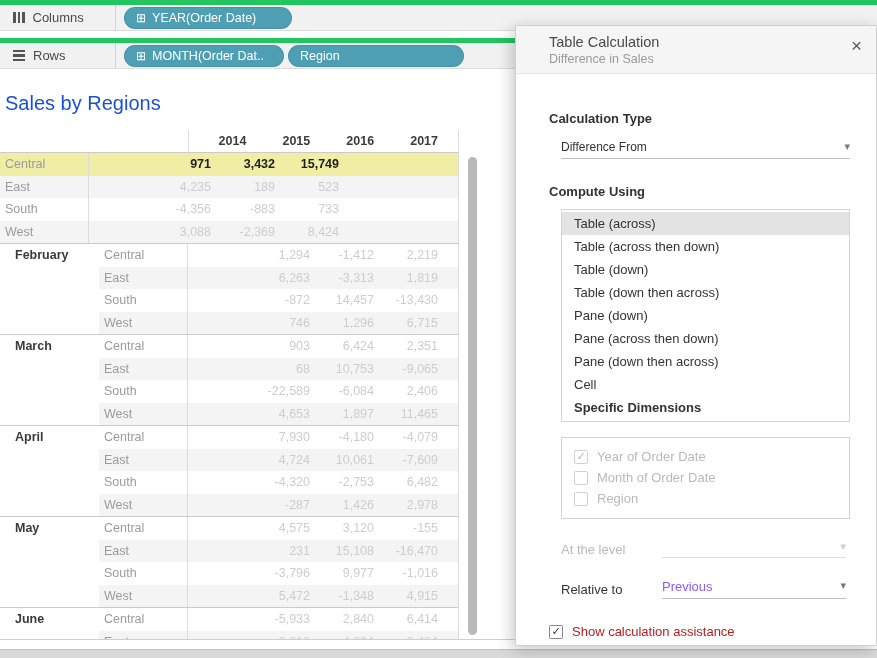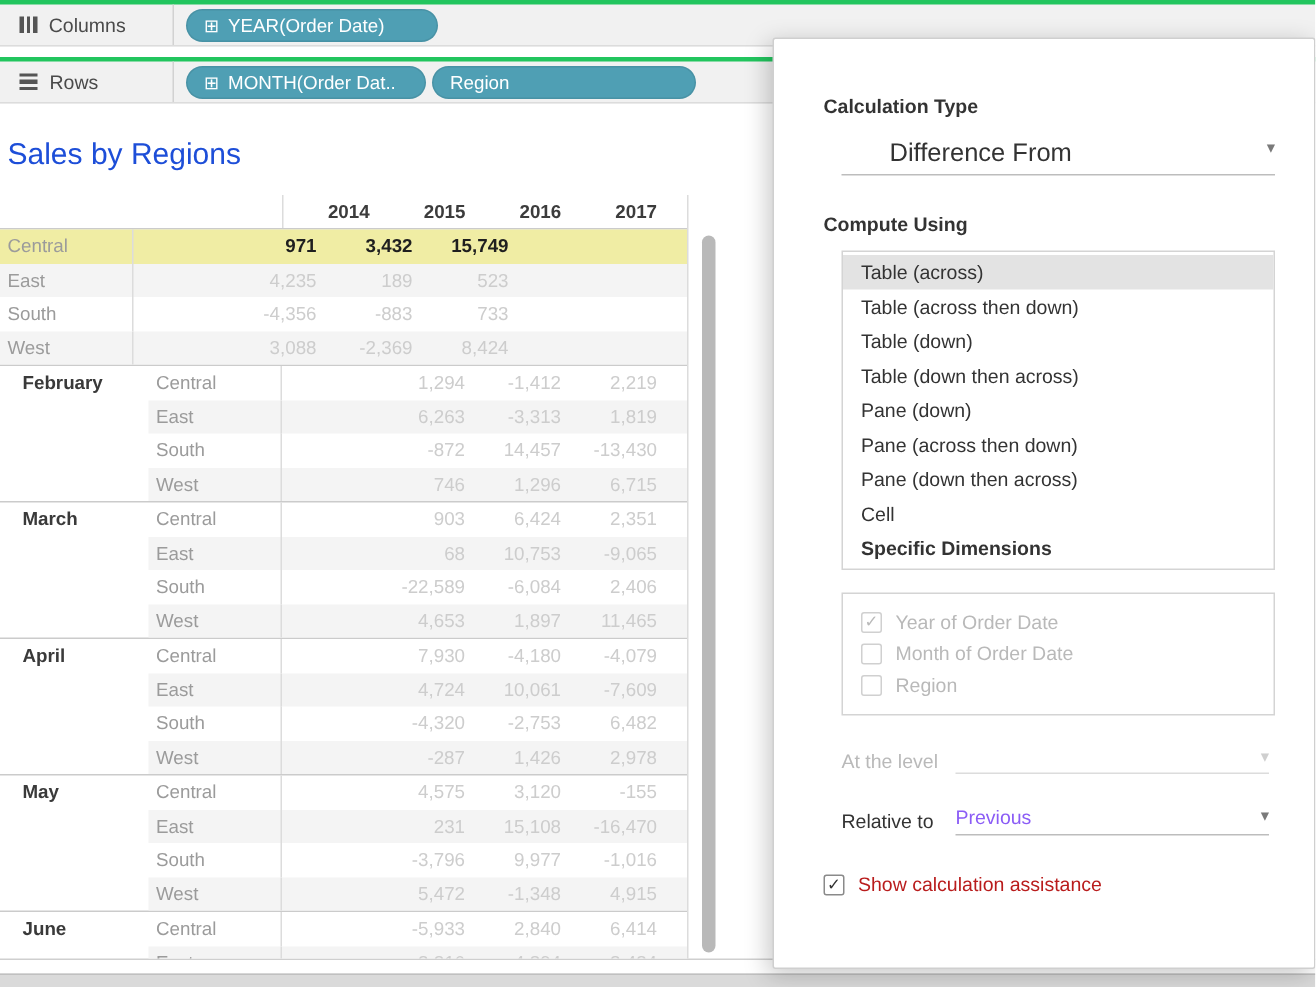--- a/index.html
+++ b/index.html
@@ -2,21 +2,21 @@
 <html style="--pill-teal: #4f9fb4; --highlight-yellow: #f0eda4; --selected-option-bg: #e3e3e3; --faded-text: #cdcdcd; --muted-text: #9b9b9b;"><head>
 <meta charset="utf-8">
 <style>
   * { margin:0; padding:0; box-sizing:border-box; }
   html,body { background:#fff; }
   body { font-family:"Liberation Sans", sans-serif; }
   .app { position:relative; width:877px; height:658px; background:#fff; overflow:hidden; }
 
   
   .shelf { position:absolute; left:0; width:877px; height:31px; background:#f1f1f1;
-           border-top:3px solid #22c55e; border-bottom:1px solid #dcdcdc;
+           border-top:5px solid #22c55e; border-bottom:1px solid #dcdcdc;
            display:flex; align-items:center; }
   .shelf-columns { top:0; }
   .shelf-rows { top:38px; }
   .shelf-label-area { width:116px; height:100%; display:flex; align-items:center;
                       padding-left:13px; border-right:1px solid #d2d2d2; }
   .shelf-label { font-size:13px; color:#4a4a4a; margin-left:8px; }
   .cols-icon { display:inline-flex; gap:2px; }
   .cols-icon i { display:block; width:2.5px; height:11px; background:#555; }
   .rows-icon { display:inline-flex; flex-direction:column; gap:2px; }
   .rows-icon i { display:block; width:12px; height:2.5px; background:#555; }
@@ -63,36 +63,36 @@
                 padding:8px 16px 0 33px; position:relative; }
   .dlg-title { font-size:14.5px; color:#4a4a4a; }
   .dlg-subtitle { font-size:12.5px; color:#9a9a9a; margin-top:2px; }
   .dlg-close { position:absolute; right:14px; top:10px; font-size:19px; color:#5f5f5f;
                cursor:pointer; line-height:1; }
   .dlg-body { padding:0 30px 0 33px; }
   .sec-label { font-size:13px; font-weight:bold; color:#333; }
   .ct-label { margin-top:37px; }
   .select { margin-top:14px; margin-left:12px; width:289px; display:flex;
             border-bottom:1px solid #bdbdbd; padding-bottom:4px; }
-  .select .val { flex:1; font-size:17px; color:#333;margin-left:32px; }
+  .select .val { flex:1; font-size:12px; color:#333; }
   .caret { font-size:11px; color:#7a7a7a; }
   .cu-label { margin-top:25px; }
   .listbox { margin-top:10px; margin-left:12px; width:289px; border:1px solid #d4d4d4;
              padding:2px 0; }
   .opt { height:23px; line-height:23px; padding-left:12px; font-size:13px; color:#333; }
   .opt.sel { background:var(--selected-option-bg,#e3e3e3); }
   .opt.bold { font-weight:bold; }
   .dimbox { margin-top:15px; margin-left:12px; width:289px; border:1px solid #d4d4d4;
             padding:8px 10px 9px 12px; }
   .dimrow { display:flex; align-items:center; height:21px; }
   .cb { width:14px; height:14px; border:1px solid #d0d0d0; border-radius:2px;
         display:inline-flex; align-items:center; justify-content:center;
         font-size:11px; color:#b9b9b9; background:#fff; flex:0 0 auto; }
   .dimrow .lbl { font-size:13px; color:#b9b9b9; margin-left:9px;text-align:right; }
-  .fldrow { display:flex; align-items:center; margin-left:12px; margin-top:21px; }
+  .fldrow { display:flex; align-items:center; margin-left:12px; margin-top:21px;gap:25px; }
   .fldrow .flabel { width:76px; font-size:13px; }
   .flabel.dis { color:#b9b9b9; }
   .flabel.en { color:#333; }
   .fldrow .fctrl { flex:1; display:flex; border-bottom:1px solid #dcdcdc; padding-bottom:4px; }
   .fldrow .fctrl.en { border-bottom:1px solid #bdbdbd; }
   .fctrl .val { flex:1; font-size:13px; color:#8b5cf6; }
   .caret.dis { color:#cfcfcf; }
   .assist { display:flex; align-items:center; margin-top:25px; }
   .cb.dark { border:1px solid #8a8a8a; color:#333; }
   .assist .lbl { font-size:13px; color:#b91c1c; margin-left:9px; }
@@ -357,20 +357,25 @@
         </div>
       </div>
     <div class="vscroll">
       <div class="vthumb"></div>
     </div>
   </div>
 
   <div class="bottom-bar"></div>
 
   <div class="dialog">
+    <div class="dlg-header">
+      <div class="dlg-title">Table Calculation</div>
+      <div class="dlg-subtitle">Difference in Sales</div>
+      <span class="dlg-close">×</span>
+    </div>
     <div class="dlg-body">
       <div class="sec-label ct-label">Calculation Type</div>
       <div class="select">
         <span class="val">Difference From</span>
         <span class="caret">▾</span>
       </div>
 
       <div class="sec-label cu-label">Compute Using</div>
       <div class="listbox" id="compute-list">
           <div class="opt sel">Table (across)</div>

